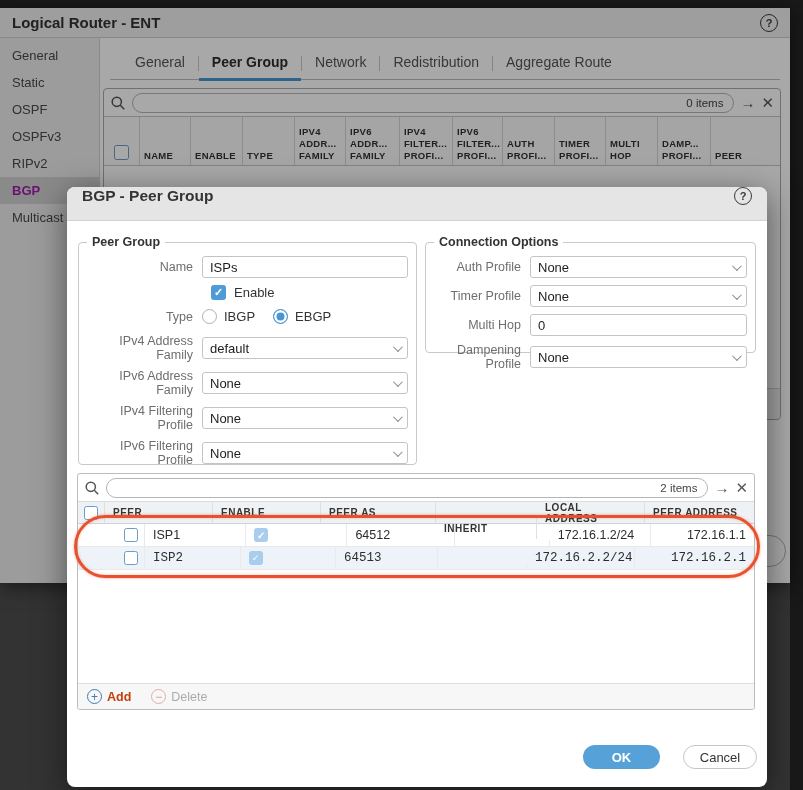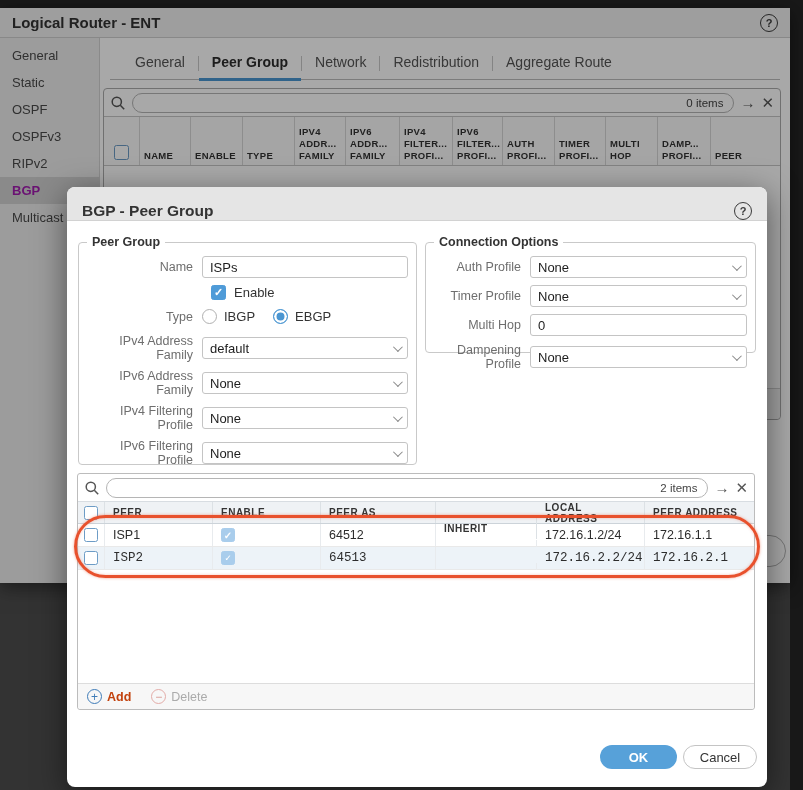--- a/index.html
+++ b/index.html
@@ -45,21 +45,21 @@
   .cb.muted { background:#a9cdec; border-color:#a9cdec; }
   .cb.muted::after { content:"✓"; color:#fff; font-size:10px; font-weight:bold; }
 
   .outer-cancel { position:absolute; left:605px; top:497px; width:81px; height:32px; border:1px solid #b4b4b4; border-radius:16px; background:#fff; font-size:13px; color:#333; display:flex; align-items:center; justify-content:center; }
 
   
   .scrim { position:absolute; inset:0; background:rgba(0,0,0,0.34); z-index:10; }
 
   
   .modal { position:absolute; left:67px; top:187px; width:700px; height:600px; background:#fff; border-radius:8px; box-shadow:0 8px 32px rgba(0,0,0,.5); z-index:20; }
-  .mheader { height:34px; background:#e5e5e5; border-bottom:1px solid #d2d2d2; border-radius:8px 8px 0 0; display:flex; align-items:flex-end; padding:0 15px; }
+  .mheader { height:34px; background:#e5e5e5; border-bottom:1px solid #d2d2d2; border-radius:8px 8px 0 0; display:flex; align-items:flex-start; padding:0 15px; }
   .mheader .mtitle { flex:1; font-size:15.5px; font-weight:bold; color:#333; }
 
   fieldset.box { position:absolute; border:1px solid #c9c9c9; border-radius:4px; background:#fff; }
   fieldset.box legend { margin-left:8px; padding:0 5px; font-size:12.5px; font-weight:bold; color:#333; }
   .fs-peer { left:11px; top:48px; width:335px; height:230px; }
   .fs-conn { left:358px; top:48px; width:330px; height:118px; }
 
   .frow { display:flex; align-items:center; margin:7px 8px 0 8px; }
   .flabel { font-size:12.5px; color:#6e6e6e; text-align:right; padding-right:9px; }
   .fs-peer .flabel { width:115px; flex:0 0 auto; }
@@ -71,40 +71,40 @@
   .chev { width:7px; height:7px; border-right:1.5px solid #8a8a8a; border-bottom:1.5px solid #8a8a8a; transform:rotate(45deg) translateY(-2px); flex:0 0 auto; }
   .radio { width:15px; height:15px; border-radius:50%; border:1.5px solid #b0b0b0; background:#fff; display:inline-block; flex:0 0 auto; }
   .radio.on { border-color:#4a96d2; background:#4a96d2; box-shadow:inset 0 0 0 2.5px #fff; }
   .optlabel { font-size:13px; color:#333; margin:0 18px 0 7px; }
   .enlabel { font-size:13px; color:#333; margin-left:8px; }
 
   .peertable { position:absolute; left:10px; top:286px; width:678px; height:237px; border:1px solid #bcbcbc; border-radius:3px; display:flex; flex-direction:column; background:#fff; }
   .ihead { display:flex; height:23px; background:#eff2f5; border-top:1px solid #d8dde2; border-bottom:1px solid #ccd3d9; align-items:center; }
   .ihead .hc { height:100%; display:flex; align-items:center; padding:0 8px; font-size:10px; font-weight:bold; letter-spacing:.5px; color:#333; border-right:1px solid #dce1e5; }
   .ihead .hc:last-child { border-right:none; }
-  .irow { display:flex; height:23px; align-items:center; border-bottom:1px solid #e9e9e9; font-size:12.5px; color:#2d2d2d; }
+  .irow { display:flex; height:23px; align-items:center; border-bottom:1px solid #e9e9e9; font-size:12.5px; color:#2d2d2d;padding-left:40px; }
   .irow.alt { background:#edf3f8;font-family:Liberation Mono, monospace; }
   .irow .c { height:100%; display:flex; align-items:center; padding:0 8px; border-right:1px solid #e8ebee; }
-  .irow .c:last-child { border-right:none; }
+  .irow .c:last-child { border-right:none;margin-left:28px; }
   .cbcol { width:27px; flex:0 0 auto; justify-content:center; display:flex; align-items:center; height:100%; border-right:1px solid #dce1e5; }
   .irow .cbcol { border-right:1px solid #e8ebee; }
   .cb.small { width:14px; height:14px; }
   .ibody { flex:1; background:#fff; }
   .ifoot { height:26px; background:#f7f7f7; border-top:1px solid #ddd; display:flex; align-items:center; gap:20px; padding:0 9px; border-radius:0 0 3px 3px; }
   .actbtn { display:flex; align-items:center; gap:5px; cursor:pointer; }
   .ico-circle { width:15px; height:15px; border-radius:50%; border:1px solid; display:inline-flex; align-items:center; justify-content:center; font-size:12px; line-height:1; }
   .add .ico-circle { border-color:#3f7cb8; color:#3f7cb8; }
   .add .lbl { font-size:12.5px; font-weight:bold; color:#c2410c; }
   .del .ico-circle { border-color:#e3aca8; color:#d89a94; }
   .del .lbl { font-size:12.5px; color:#ababab; }
 
   .oval { position:absolute; left:7px; top:328px; width:686px; height:63px; border:3.5px solid #e8512d; border-radius:32px; box-shadow:0 0 3px rgba(232,81,45,.55), inset 0 0 3px rgba(232,81,45,.35); pointer-events:none; z-index:5; }
 
   .btn { position:absolute; top:558px; height:24px; border-radius:13px; font-size:13px; display:flex; align-items:center; justify-content:center; cursor:pointer; }
-  .btn-ok { left:533px; width:77px; background:#57a1d9; color:#fff; font-weight:bold; }
+  .btn-ok { left:516px; width:77px; background:#57a1d9; color:#fff; font-weight:bold; }
   .btn-cancel { left:616px; width:74px; background:#fff; border:1px solid #c4c4c4; color:#333; }
 
   
   .w-cb{width:36px; justify-content:center;} .w1{width:51px;} .w2{width:52px;} .w3{width:52px;}
   .w4{width:51px;} .w5{width:54px;} .w6{width:53px;} .w7{width:50px;} .w8{width:52px;}
   .w9{width:51px;} .w10{width:52px;} .w11{width:53px;} .w12{flex:1;}
   
   .p1{width:108px;} .p2{width:108px;} .p3{width:115px;} .p4{width:101px;margin-top:31px;} .p5{width:108px;} .p6{flex:1;}
 </style>
 </head>

